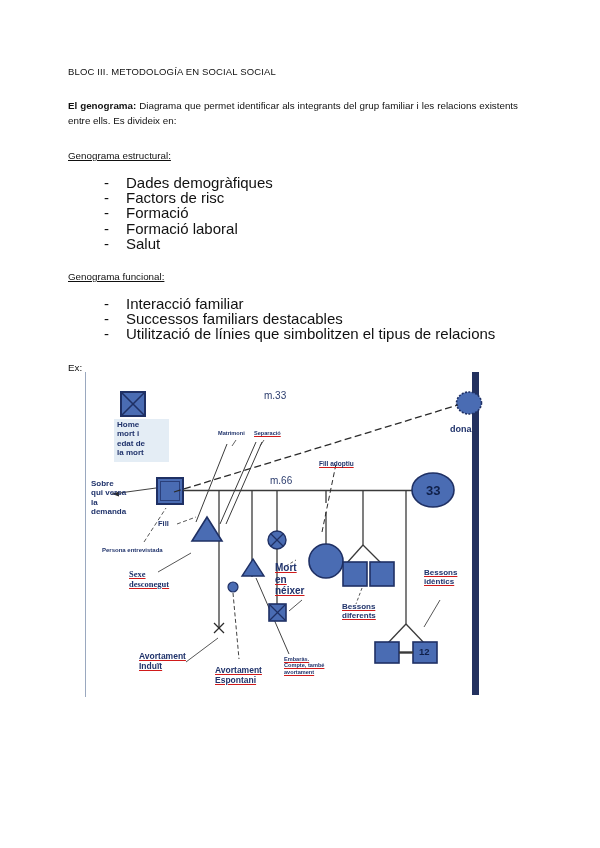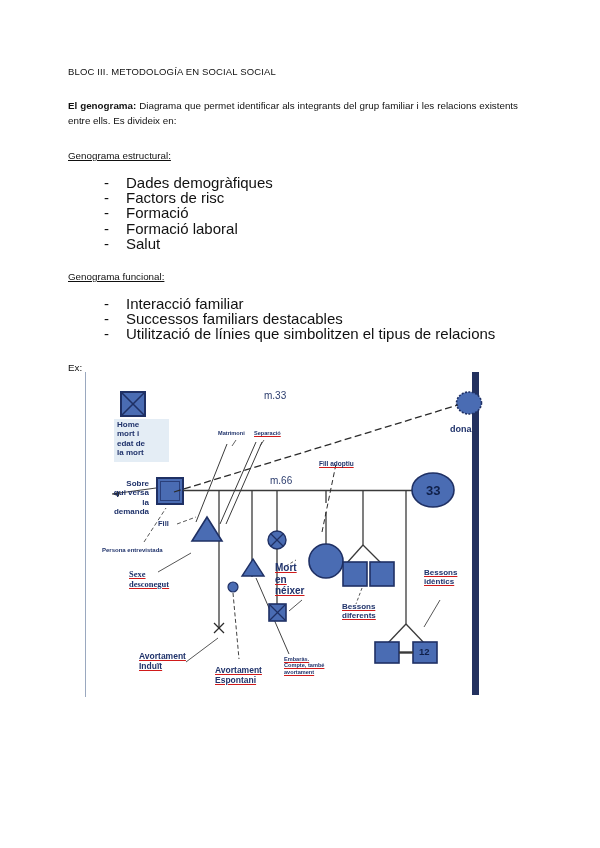--- a/index.html
+++ b/index.html
@@ -232,21 +232,21 @@
       <line x1="340" y1="255" x2="356" y2="228" stroke="#2b2b2b" stroke-width="0.8"></line>
     </svg>
 
     <div class="hl-box" style="left:30px; top:47px; width:55px; height:43px;"></div>
 
     <div class="dlabel" style="left:33px; top:48px; font-size:8px;">Home
 mort i
 edat de
 la mort</div>
 
-    <div class="dlabel" style="left:7px; top:107px; font-size:8px; text-align:right; width:58px;">Sobre
+    <div class="dlabel" style="left:7px; top:107px; font-size:8px; text-align:left; width:58px;">Sobre
 qui versa
 la
 demanda</div>
 
     <div class="dlabel" style="left:18px; top:175px; font-size:6px;">Persona entrevistada</div>
 
     <div class="dlabel" style="left:74px; top:148px; font-size:7.5px;">Fill</div>
 
     <div class="dlabel red-underline" style="left:45px; top:198px; font-size:8.5px;font-family:Liberation Serif, serif;">Sexe
 desconegut</div>

